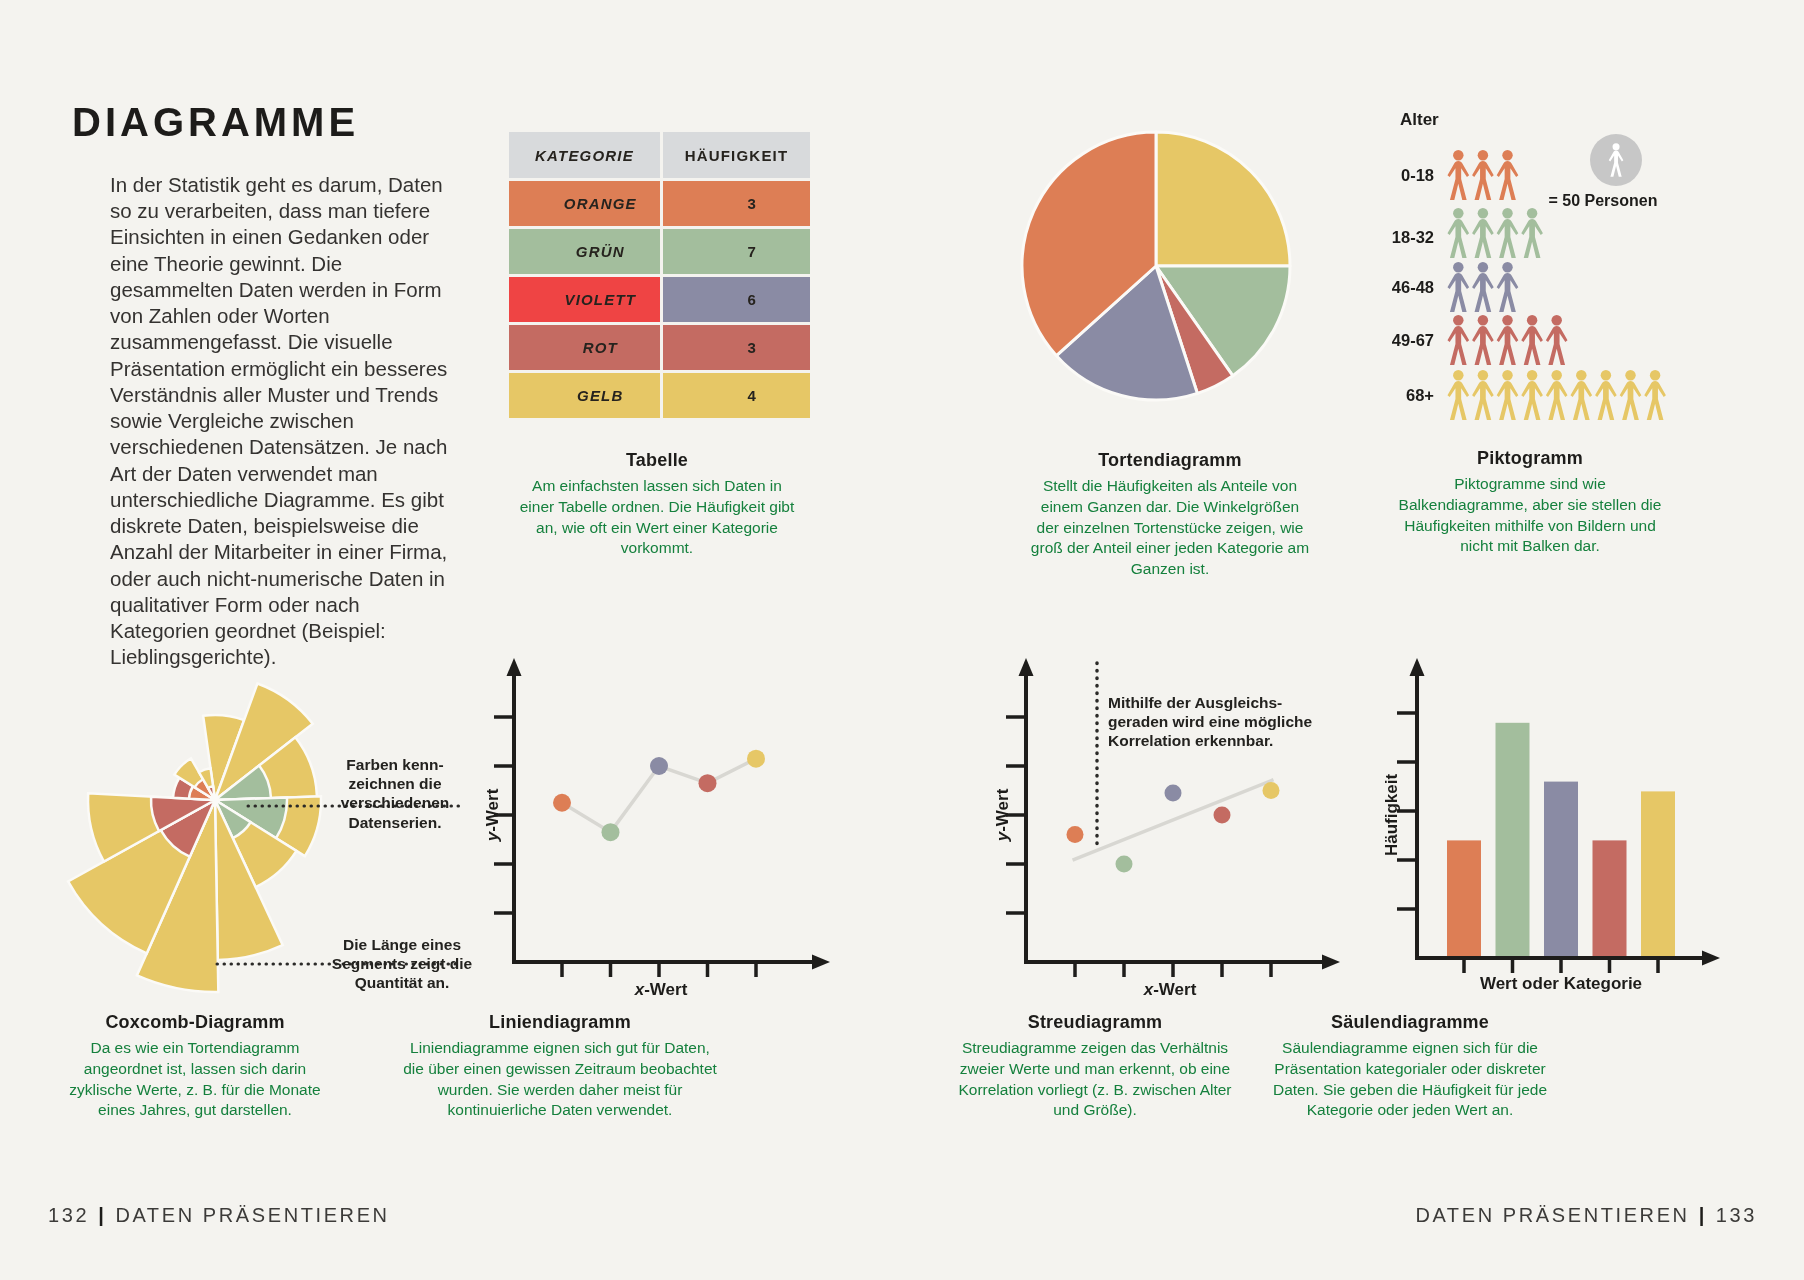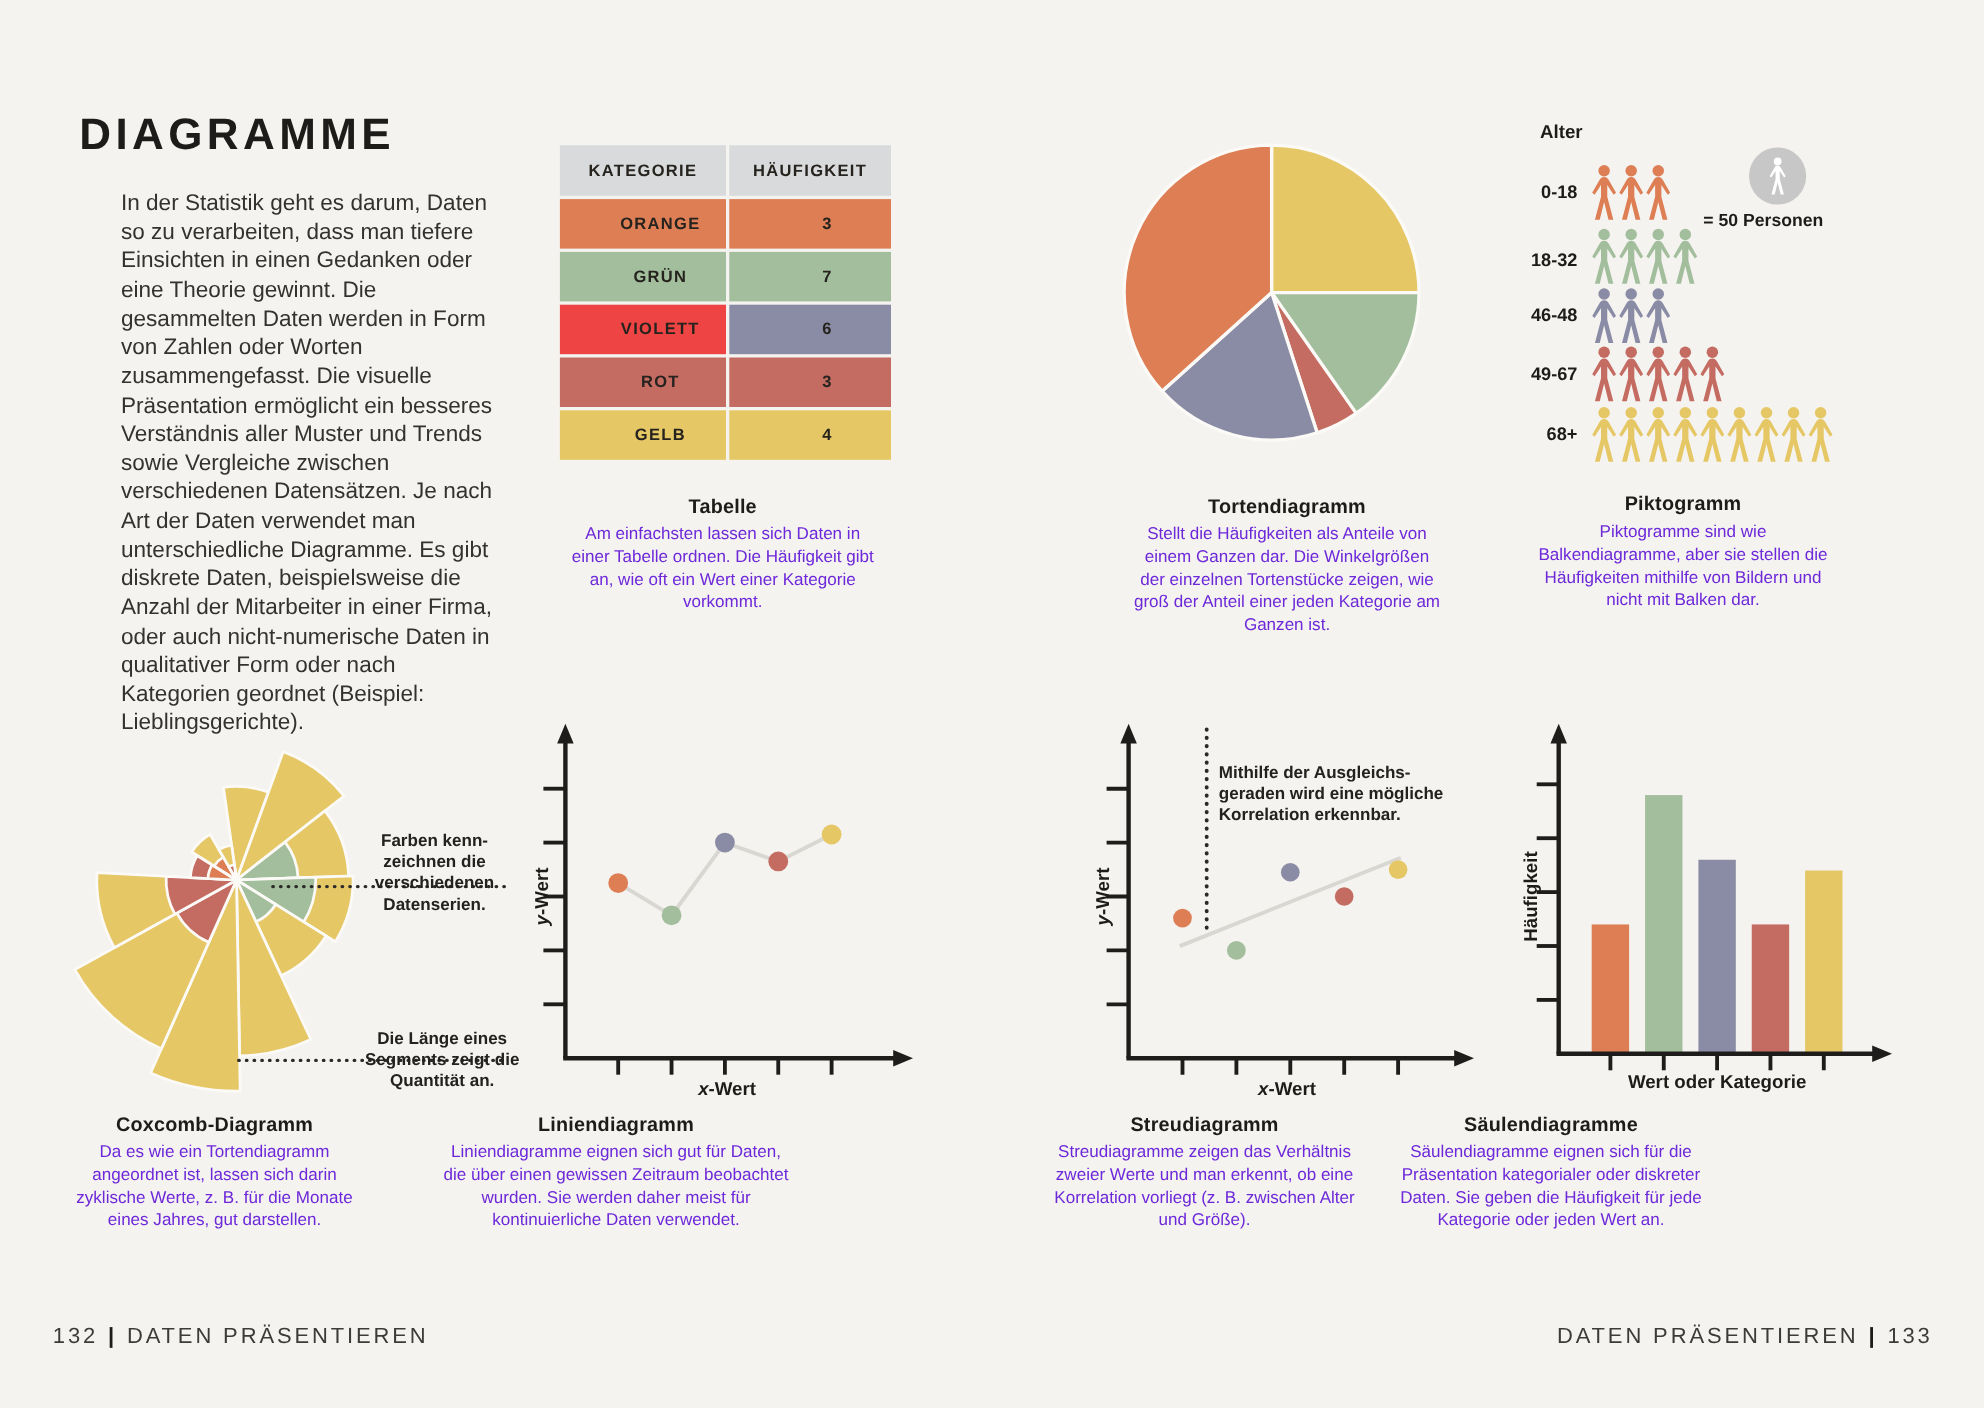--- a/index.html
+++ b/index.html
@@ -8,26 +8,26 @@
   .abs{position:absolute;}
   #page-title{font-size:40px;font-weight:700;letter-spacing:4px;color:#1d1c1a;margin:0;}
   #intro{font-size:20.5px;line-height:1.28;color:#343230;margin:0;}
   
   .ftable{width:301px;}
   .ftable .hrow,.ftable .drow{display:flex;gap:3px;margin-bottom:3px;}
   .ftable .cell{display:flex;align-items:center;justify-content:center;
       font-weight:700;font-size:15px;letter-spacing:1.2px;color:#26231e;}
   .ftable .hrow .cell{height:46px;background:#d8dadc;}
   .ftable .drow .cell{height:45px;padding-left:32px;}
-  .ftable .c1{width:151px;}
+  .ftable .c1{width:151px;font-style:italic;}
   .ftable .c2{width:147px;}
   
   .cap{position:absolute;text-align:center;}
   .cap .cap-title{font-size:18px;font-weight:700;color:#1d1c1a;margin-bottom:5px;letter-spacing:.2px;}
-  .cap .cap-body{font-size:15.5px;line-height:1.34;color:#6d28d9;}
+  .cap .cap-body{font-size:15.5px;line-height:1.34;color:#15803d;}
   
   .note{position:absolute;font-size:15.5px;font-weight:600;line-height:1.24;color:#23221f;
         white-space:pre-line;margin-top:33px;}
   .note.center{text-align:center;}
   
   .ylab{position:absolute;transform:translate(-50%,-50%) rotate(-90deg);
         font-weight:700;font-size:17px;white-space:nowrap;color:#1d1c1a;}
   .xlab{position:absolute;transform:translate(-50%,0);
         font-weight:700;font-size:17px;white-space:nowrap;color:#1d1c1a;}
   .av{font-style:italic;}

